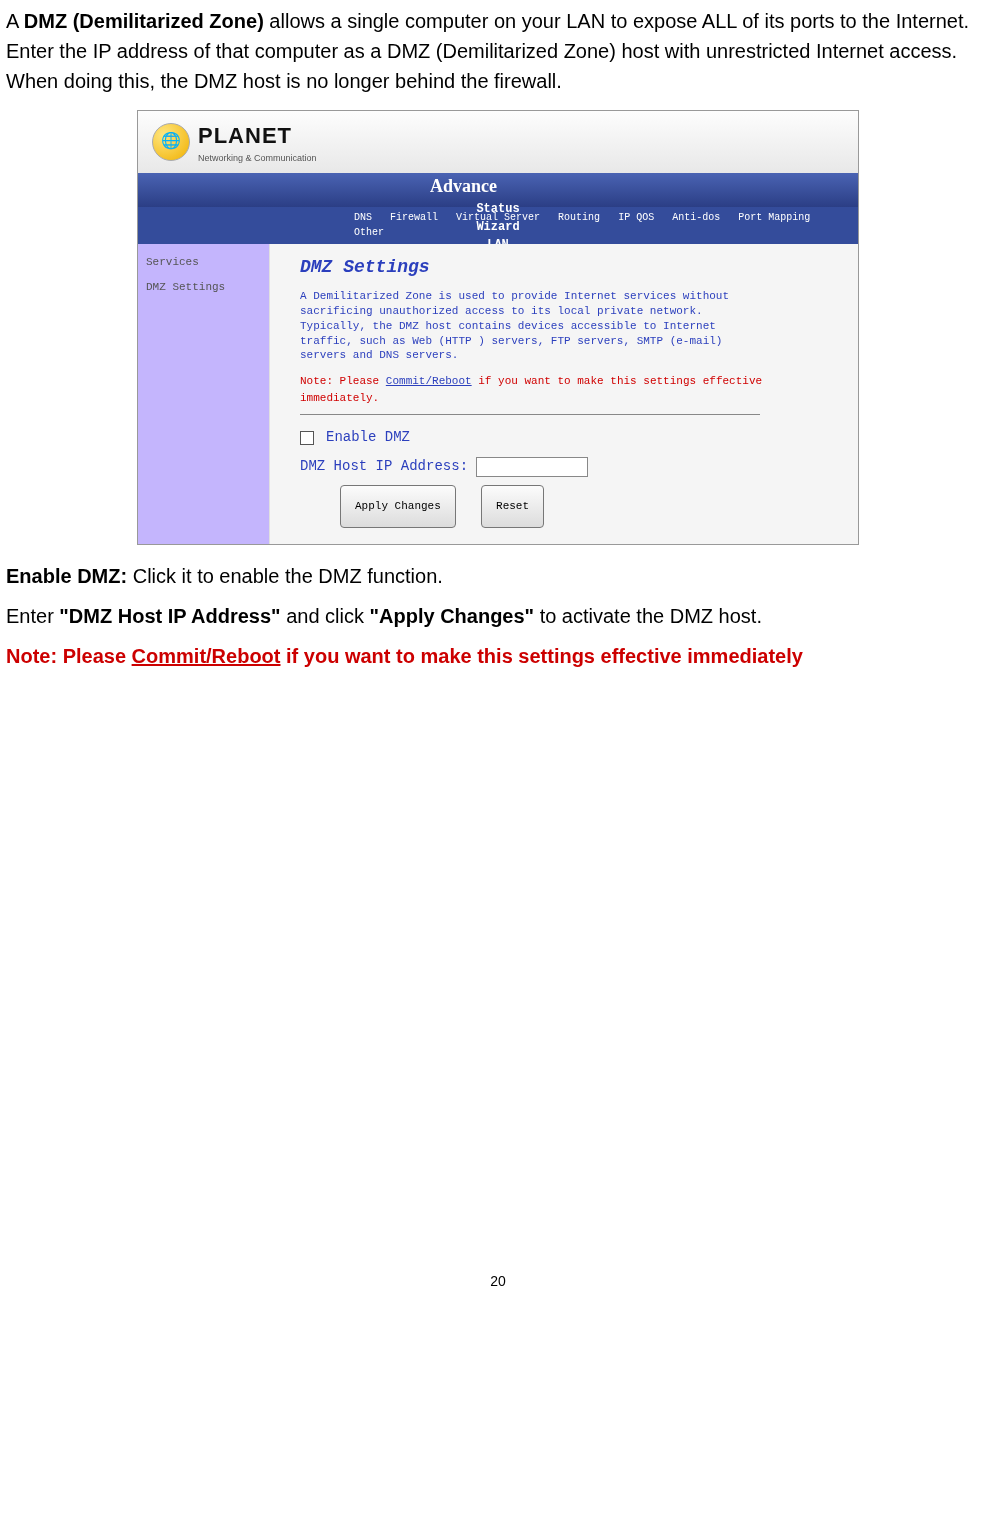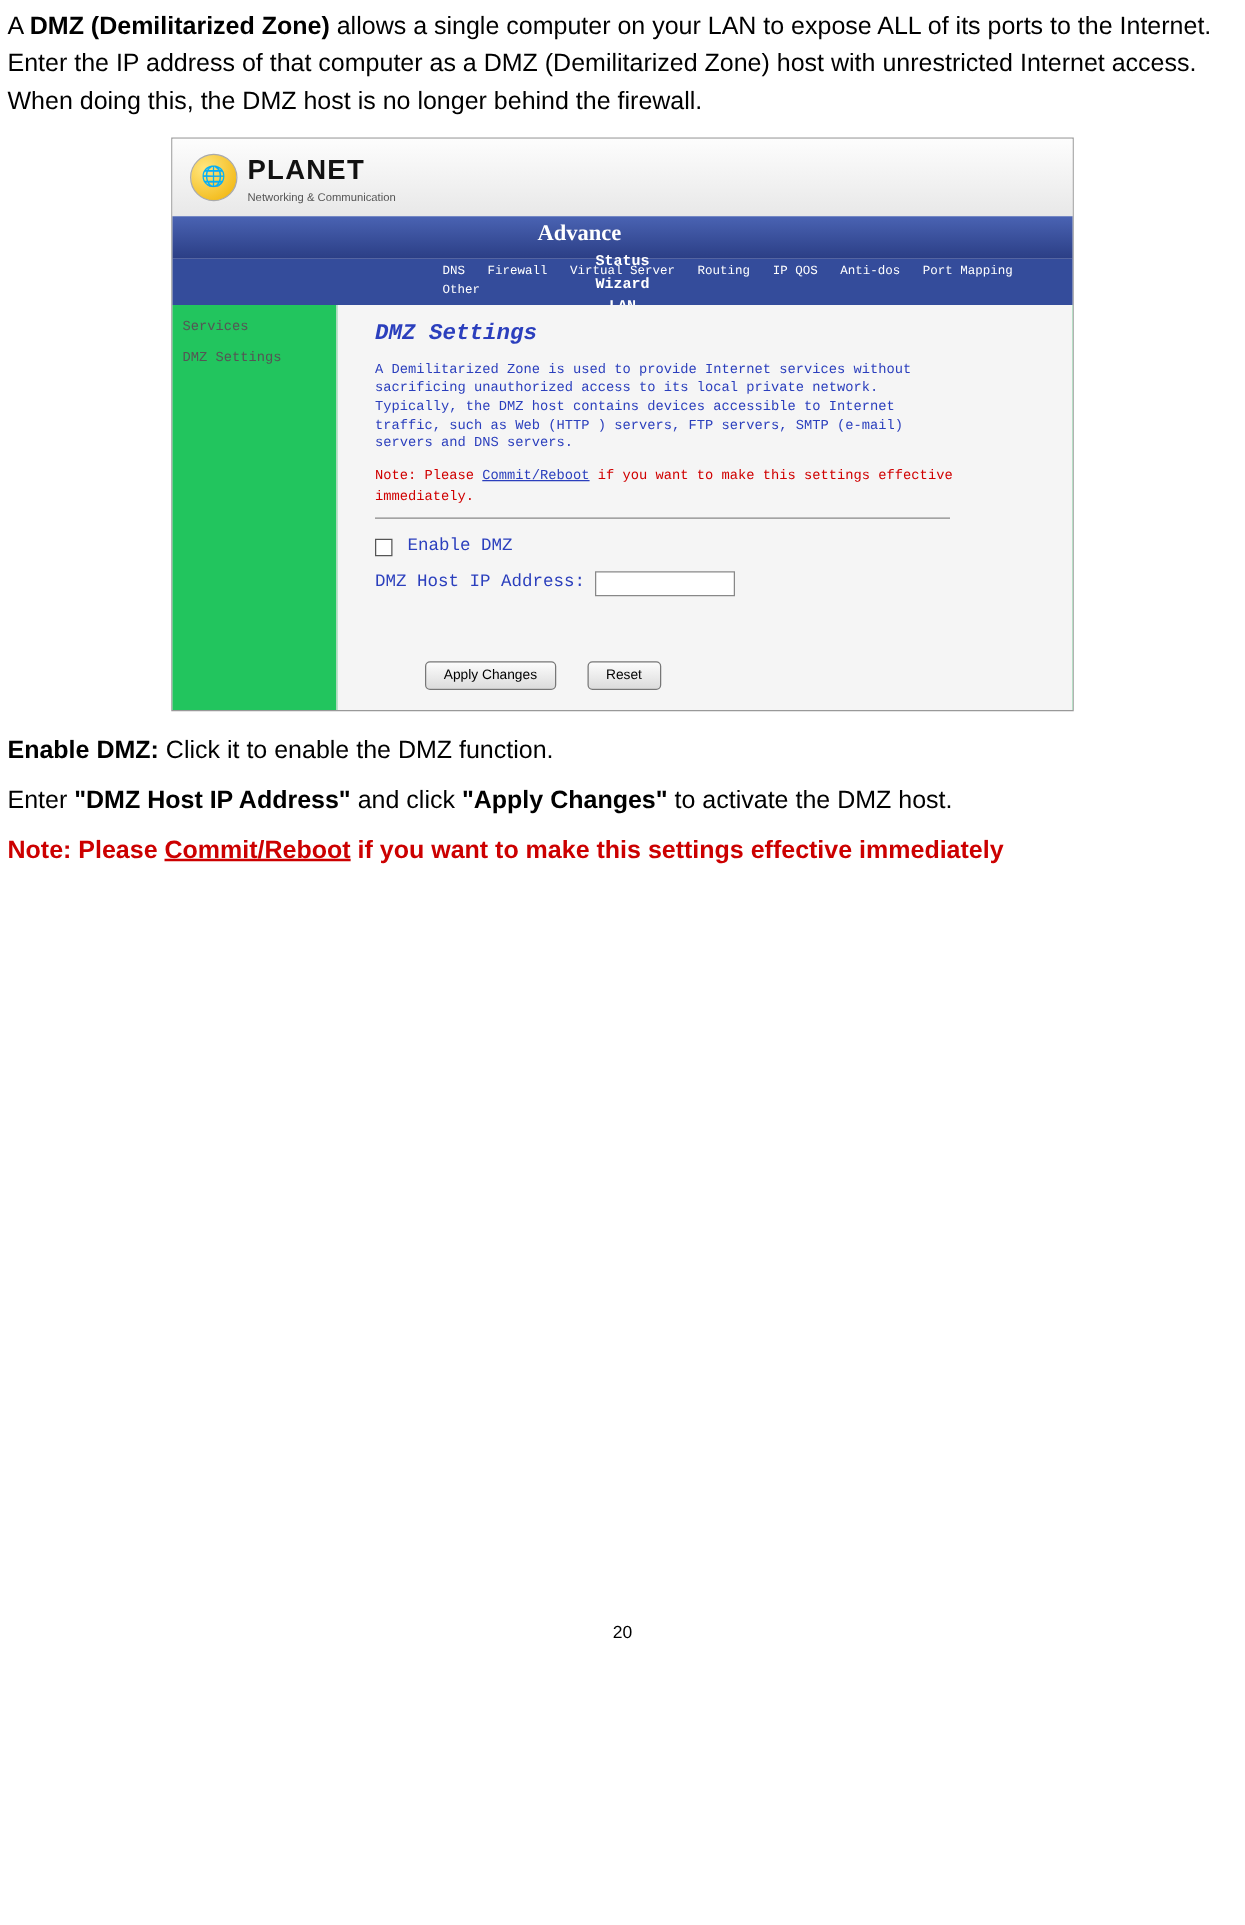--- a/index.html
+++ b/index.html
@@ -99,21 +99,21 @@
   }
   .ss-subnav {
     background: #344c9b;
     color: #fff;
     font-size: 10px;
     padding: 3px 8px 4px 210px;
   }
   .ss-subnav span { margin: 0 6px; }
   .ss-body {
     display: flex;
-    background: #22c55e;
+    background: #c4b5fd;
     min-height: 280px;
   }
   .ss-side {
     width: 115px;
     padding: 10px 8px;
     font-size: 11px;
     color: #555;
     font-family: "Courier New", monospace;
     border-right: 1px solid #e0e0e0;
   }
@@ -172,25 +172,24 @@
   .ss-btnrow {
     padding-left: 40px;
     margin-top: 2px;
   }
   .ss-btn {
     display: inline-block;
     border: 1px solid #777;
     background: linear-gradient(#fcfcfc,#dcdcdc);
     border-radius: 4px;
     font-size: 11px;
-    padding: 2px 14px;
+    padding: 12px 14px;
     margin-right: 18px;
-    font-family: Liberation Sans, sans-serif;
-    color: #000;
-    margin-top: 44px;
+    font-family: Liberation Mono, monospace;
+    color: #000;
   }
 </style>
 </head>
 <body>
 
 <div class="page">
 
 
   <p class="para">
     <span>A </span><span class="bold">DMZ (Demilitarized Zone)</span><span> allows a single computer on your LAN to expose ALL of its ports to the Internet. Enter the IP address of that computer as a DMZ (Demilitarized Zone) host with unrestricted Internet access. When doing this, the DMZ host is no longer behind the firewall.</span>

